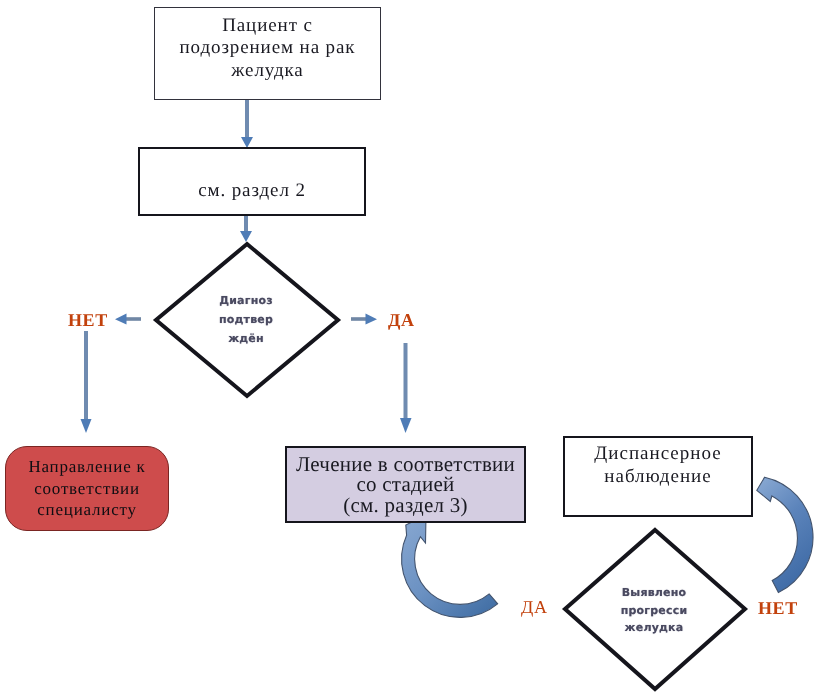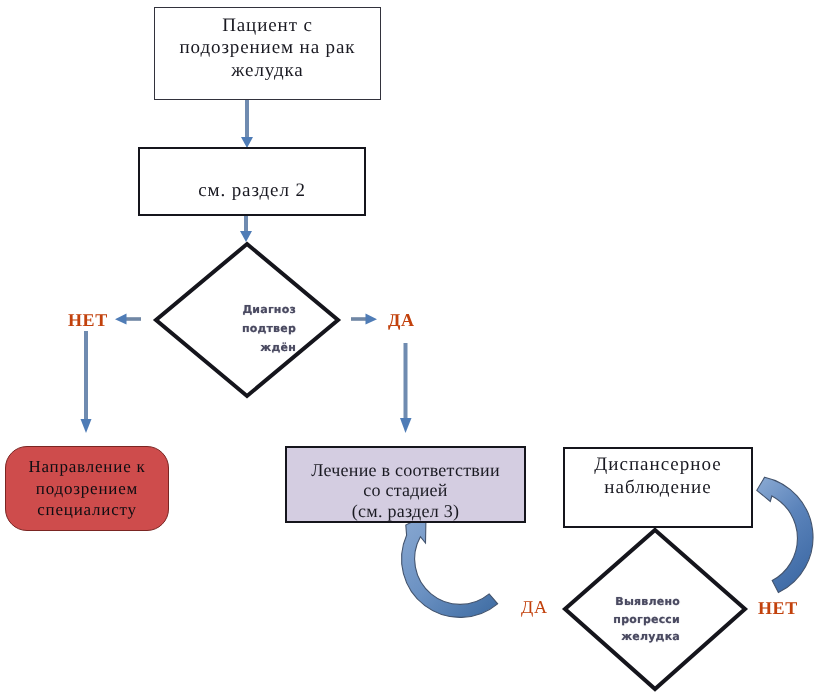--- a/index.html
+++ b/index.html
@@ -20,32 +20,32 @@
 
   #n-patient   {left:154px;top:7px;  width:227px;height:93px;
                 border:1px solid #32323c;background:#ffffff;padding-bottom:10px;}
   #n-diag      {left:138px;top:147px;width:228px;height:69px;
                 border:2px solid #15151c;background:#ffffff;padding-bottom:4px;}
   #n-referral  {left:5px;  top:446px;width:164px;height:85px;
                 border:1.5px solid #7a2522;background:#ce4c4c;border-radius:22px;
                 font-size:17px;letter-spacing:0.8px;line-height:21.5px;color:#0d0d12;}
   #n-treatment {left:285px;top:446px;width:241px;height:77px;
                 border:2px solid #15151c;background:#d4cde1;
-                font-size:18px;letter-spacing:0.25px;line-height:20.5px;align-items:flex-end;}
-  #n-followup  {left:563px;top:447px;width:190px;height:81px;
+                font-size:21px;letter-spacing:0.25px;line-height:20.5px;}
+  #n-followup  {left:563px;top:436px;width:190px;height:81px;
                 border:2px solid #15151c;background:#ffffff;
                 font-size:19px;letter-spacing:1.0px;line-height:23px;padding-bottom:23px;}
 
   
   .dlbl{position:absolute;width:100px;font-size:11px;letter-spacing:0.2px;
-        line-height:19px;text-align:right;color:#4a4a60;
+        line-height:19px;text-align:center;color:#4a4a60;
         font-family:"DejaVu Sans",sans-serif;font-weight:600;
-        text-shadow:0 0 0.9px rgba(90,90,120,0.7);margin-top:9px;}
+        text-shadow:0 0 0.9px rgba(90,90,120,0.7);}
   #d1-text{left:196px;top:291px;}
-  #d2-text{left:580px;top:584px;line-height:17.5px;}
+  #d2-text{left:604px;top:584px;line-height:17.5px;}
 
   
   .lbl{position:absolute;font-size:18px;letter-spacing:0.6px;font-weight:bold;
        color:#c2410c;white-space:nowrap;line-height:18px;}
   .lbl.plain{font-weight:normal;letter-spacing:0.8px;}
   #lbl-no-top   {left:68px; top:311px;}
   #lbl-yes-top  {left:388px;top:311px;}
   #lbl-yes-bot  {left:521px;top:598px;}
   #lbl-no-bot   {left:758px;top:599px;}
 </style>
@@ -110,21 +110,21 @@
 
   <div class="node" id="n-patient">
     <span class="txt"><span class="ln">Пациент с</span><br><span class="ln">подозрением на рак</span><br><span class="ln">желудка</span></span>
   </div>
 
   <div class="node" id="n-diag">
     <span class="txt"><br><span class="ln">см. раздел 2</span></span>
   </div>
 
   <div class="node" id="n-referral">
-    <span class="txt"><span class="ln">Направление к</span><br><span class="ln">подозрением</span><br><span class="ln">специалисту</span></span>
+    <span class="txt"><span class="ln">Направление к</span><br><span class="ln">соответствии</span><br><span class="ln">специалисту</span></span>
   </div>
 
   <div class="node" id="n-treatment">
     <span class="txt"><span class="ln">Лечение в соответствии</span><br><span class="ln">со стадией</span><br><span class="ln">(см. раздел 3)</span></span>
   </div>
 
   <div class="node" id="n-followup">
     <span class="txt"><span class="ln">Диспансерное</span><br><span class="ln">наблюдение</span></span>
   </div>
 

